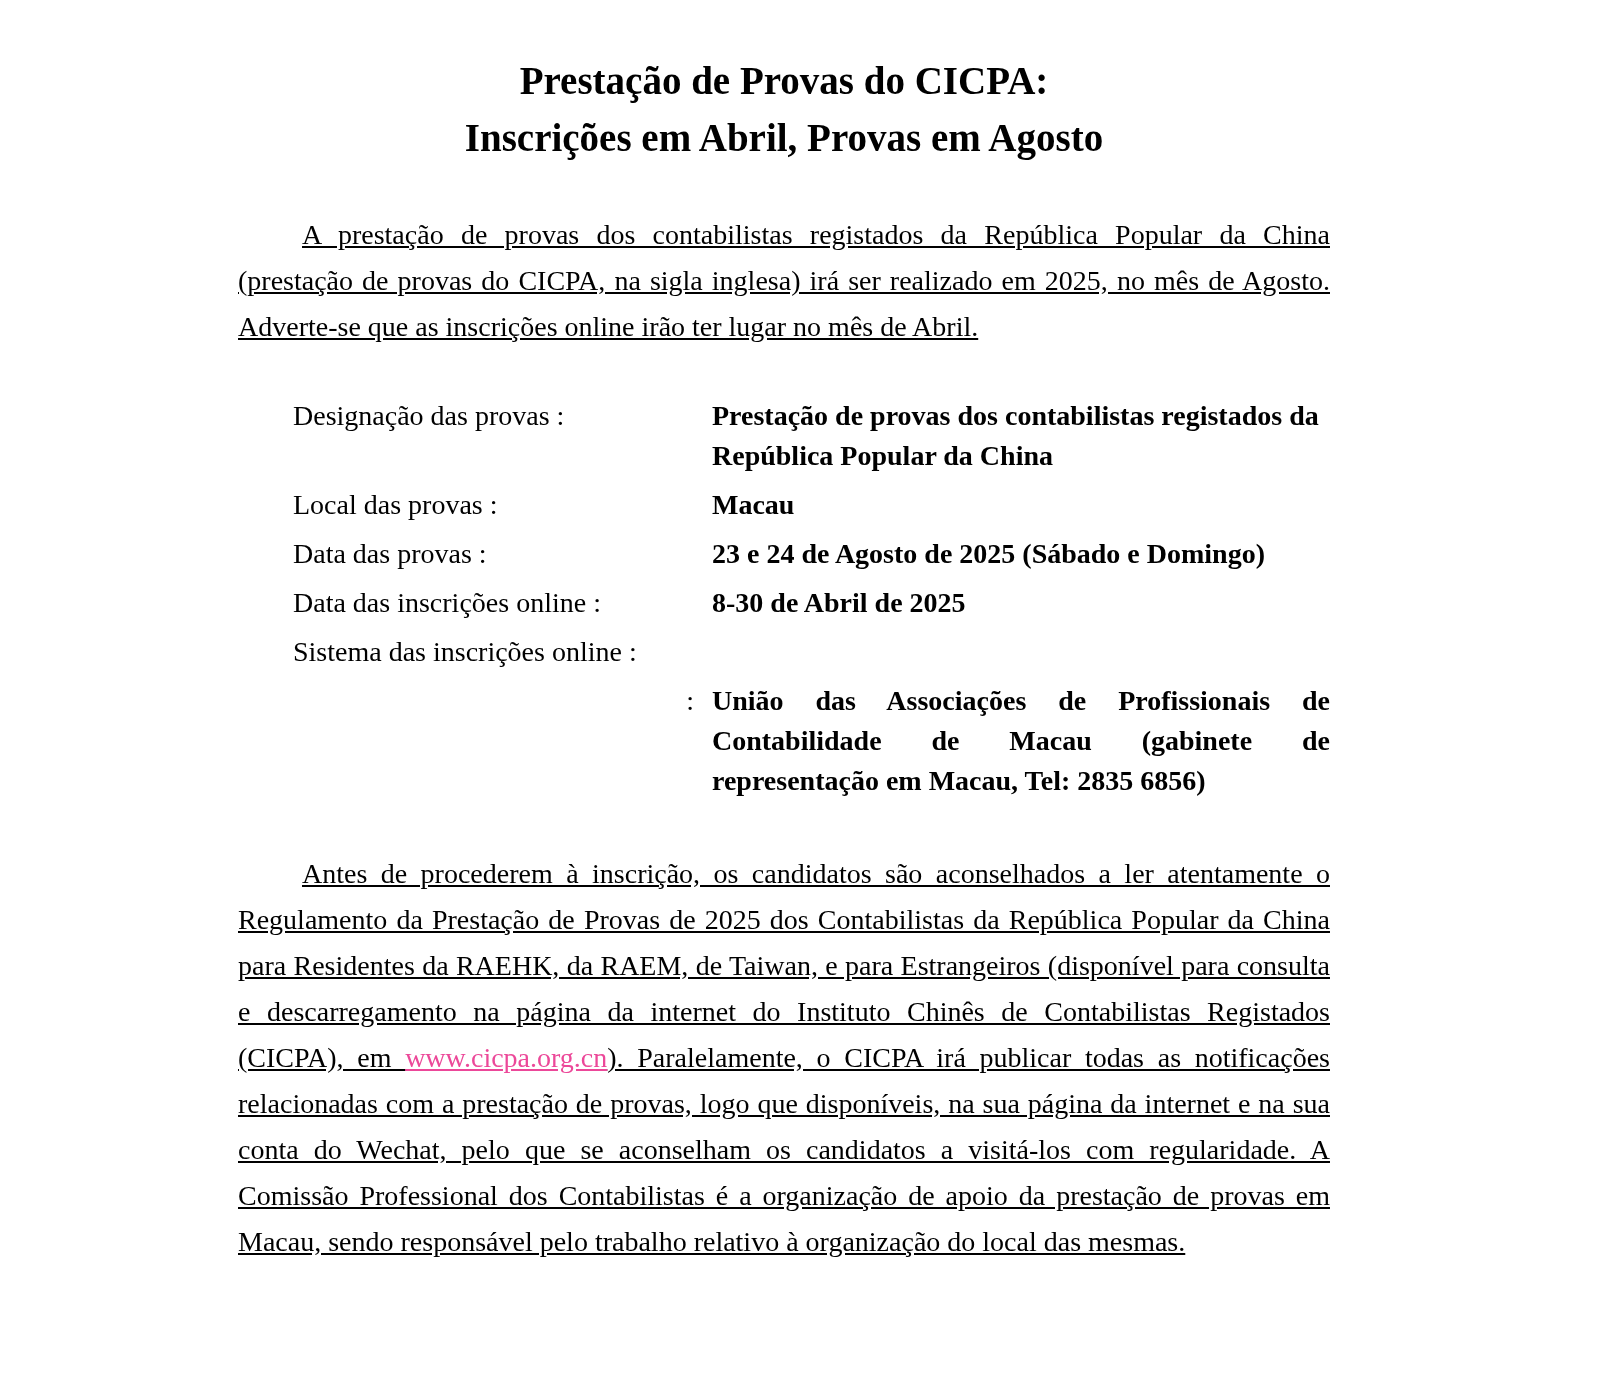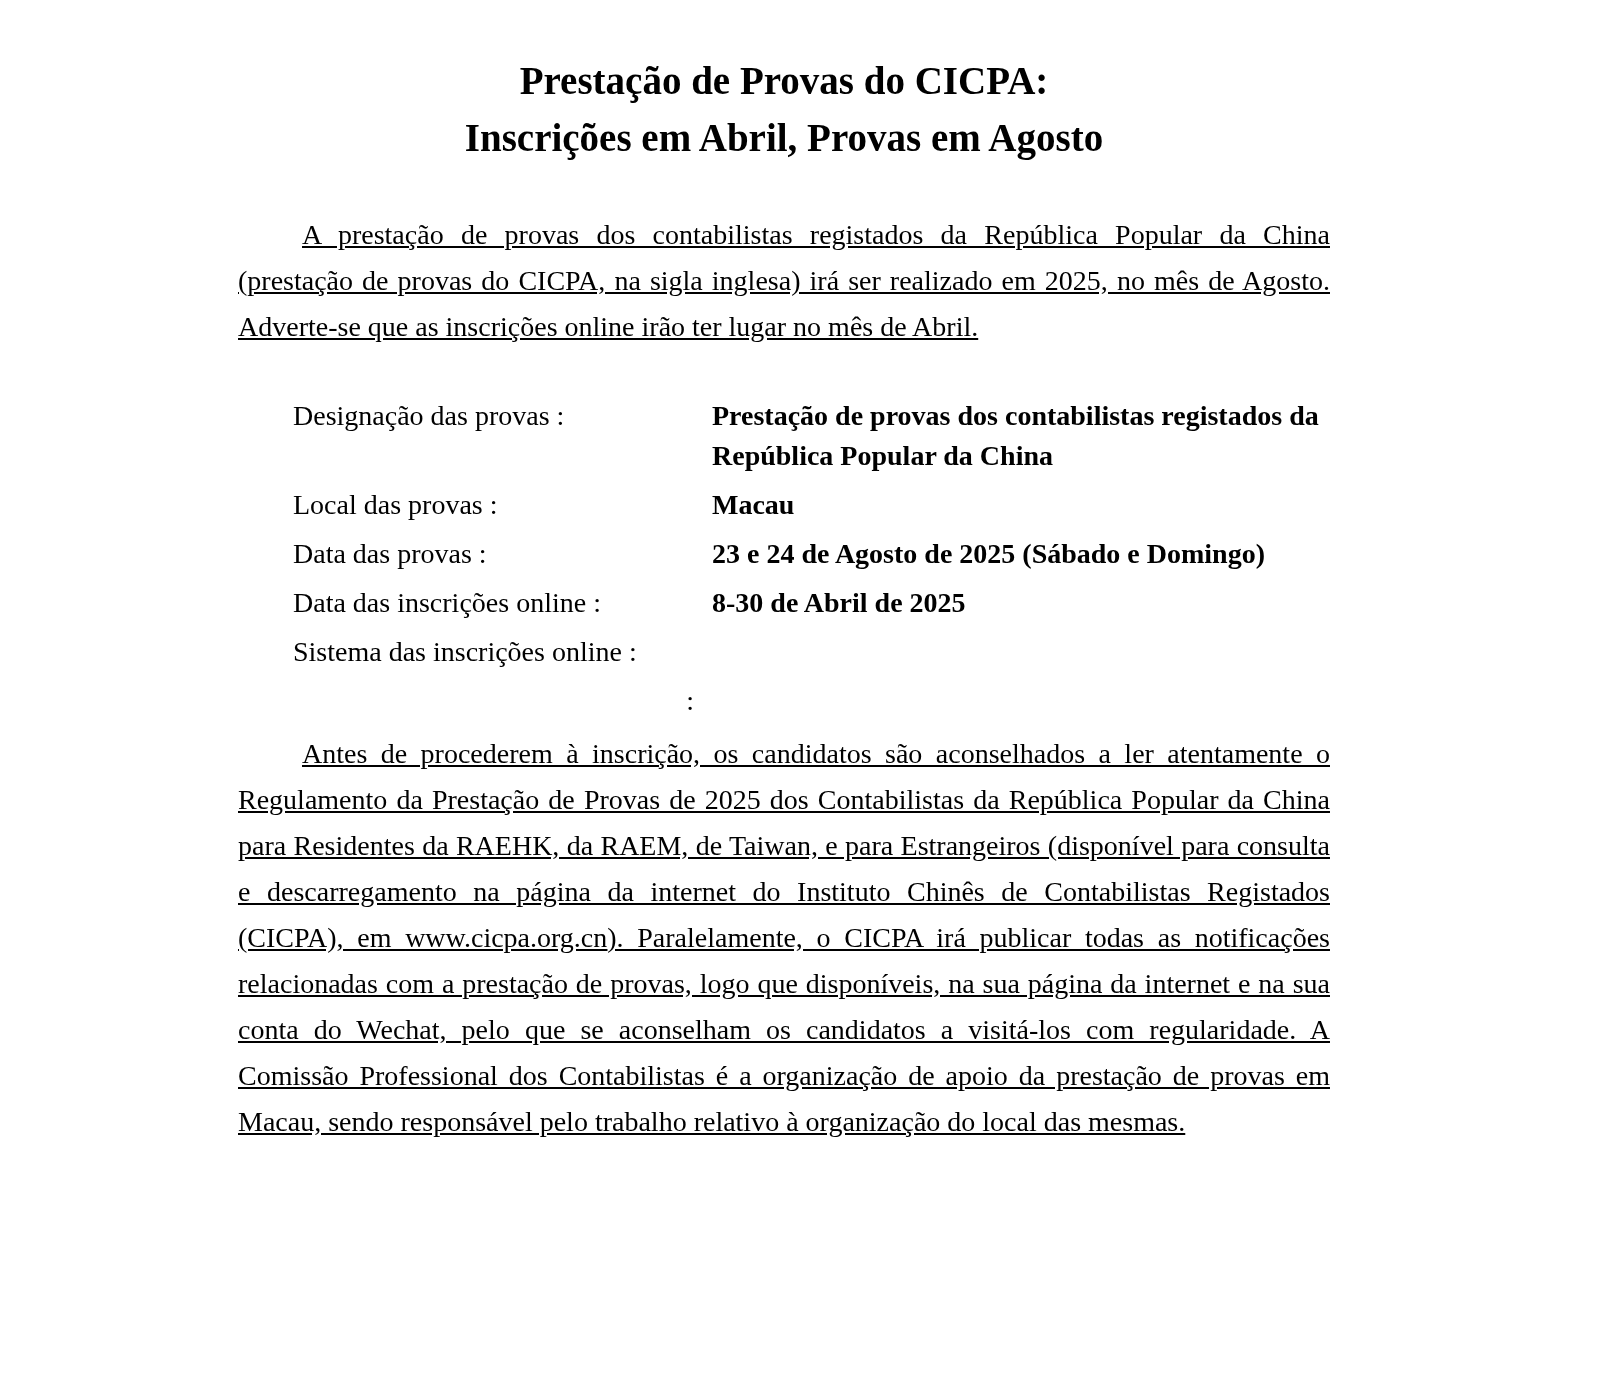--- a/index.html
+++ b/index.html
@@ -51,21 +51,21 @@
     right: 18px;
     top: 0;
   }
   .details .cell.value {
     flex: 1 1 auto;
     font-weight: bold;
   }
   .details .cell.value.justify { text-align: justify; }
   .closing { margin-top: 50px; }
   a.doc-link {
-    color: #000000;
+    color: #ec4899;
     text-decoration: underline;
     cursor: pointer;
   }
 </style>
 </head>
 <body>
 
 <div class="page">
 
   <h1 class="doc-title">
@@ -98,19 +98,20 @@
     </div>
 
     <div class="row">
       <div class="cell label">Sistema das inscrições online :</div>
     </div>
 
     <div class="row">
       <div class="cell label">
         <span class="colon">:</span>
       </div>
+      <div class="cell value justify">União das Associações de Profissionais de Contabilidade de Macau (gabinete de representação em Macau, Tel: 2835 6856)</div>
     </div>
 
   </div>
 
   <p class="para indent closing"><span>Antes de procederem à inscrição, os candidatos são aconselhados a ler atentamente o Regulamento da Prestação de Provas de 2025 dos Contabilistas da República Popular da China para Residentes da RAEHK, da RAEM, de Taiwan, e para Estrangeiros (disponível para consulta e descarregamento na página da internet do Instituto Chinês de Contabilistas Registados (CICPA), em </span><a class="doc-link">www.cicpa.org.cn</a><span>). Paralelamente, o CICPA irá publicar todas as notificações relacionadas com a prestação de provas, logo que disponíveis, na sua página da internet e na sua conta do Wechat, pelo que se aconselham os candidatos a visitá-los com regularidade. A Comissão Professional dos Contabilistas é a organização de apoio da prestação de provas em Macau, sendo responsável pelo trabalho relativo à organização do local das mesmas.</span></p>
 
 </div>
 
 </body></html>

